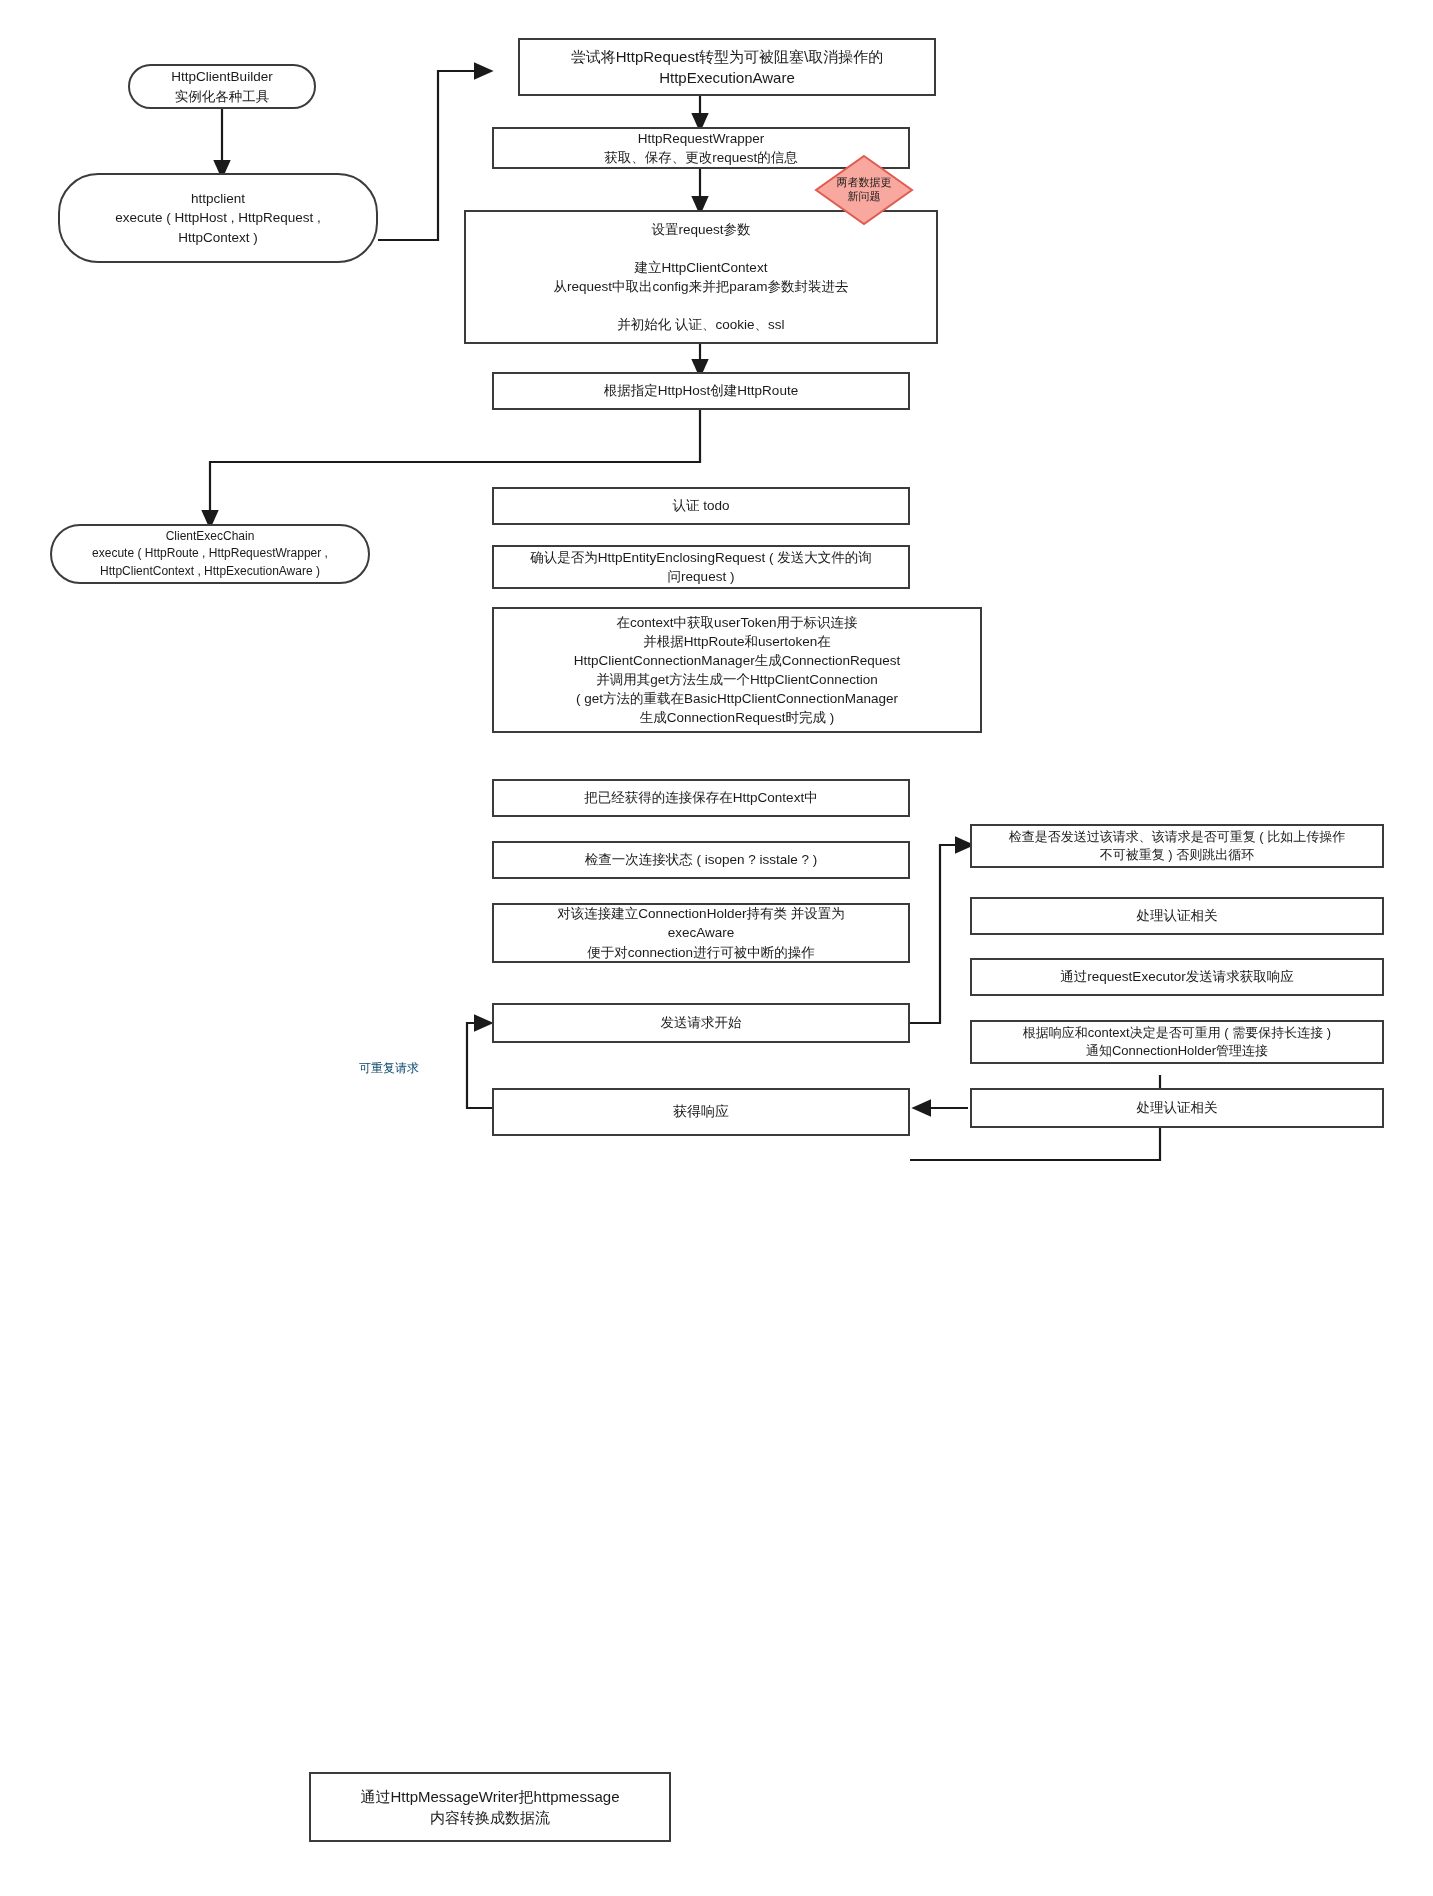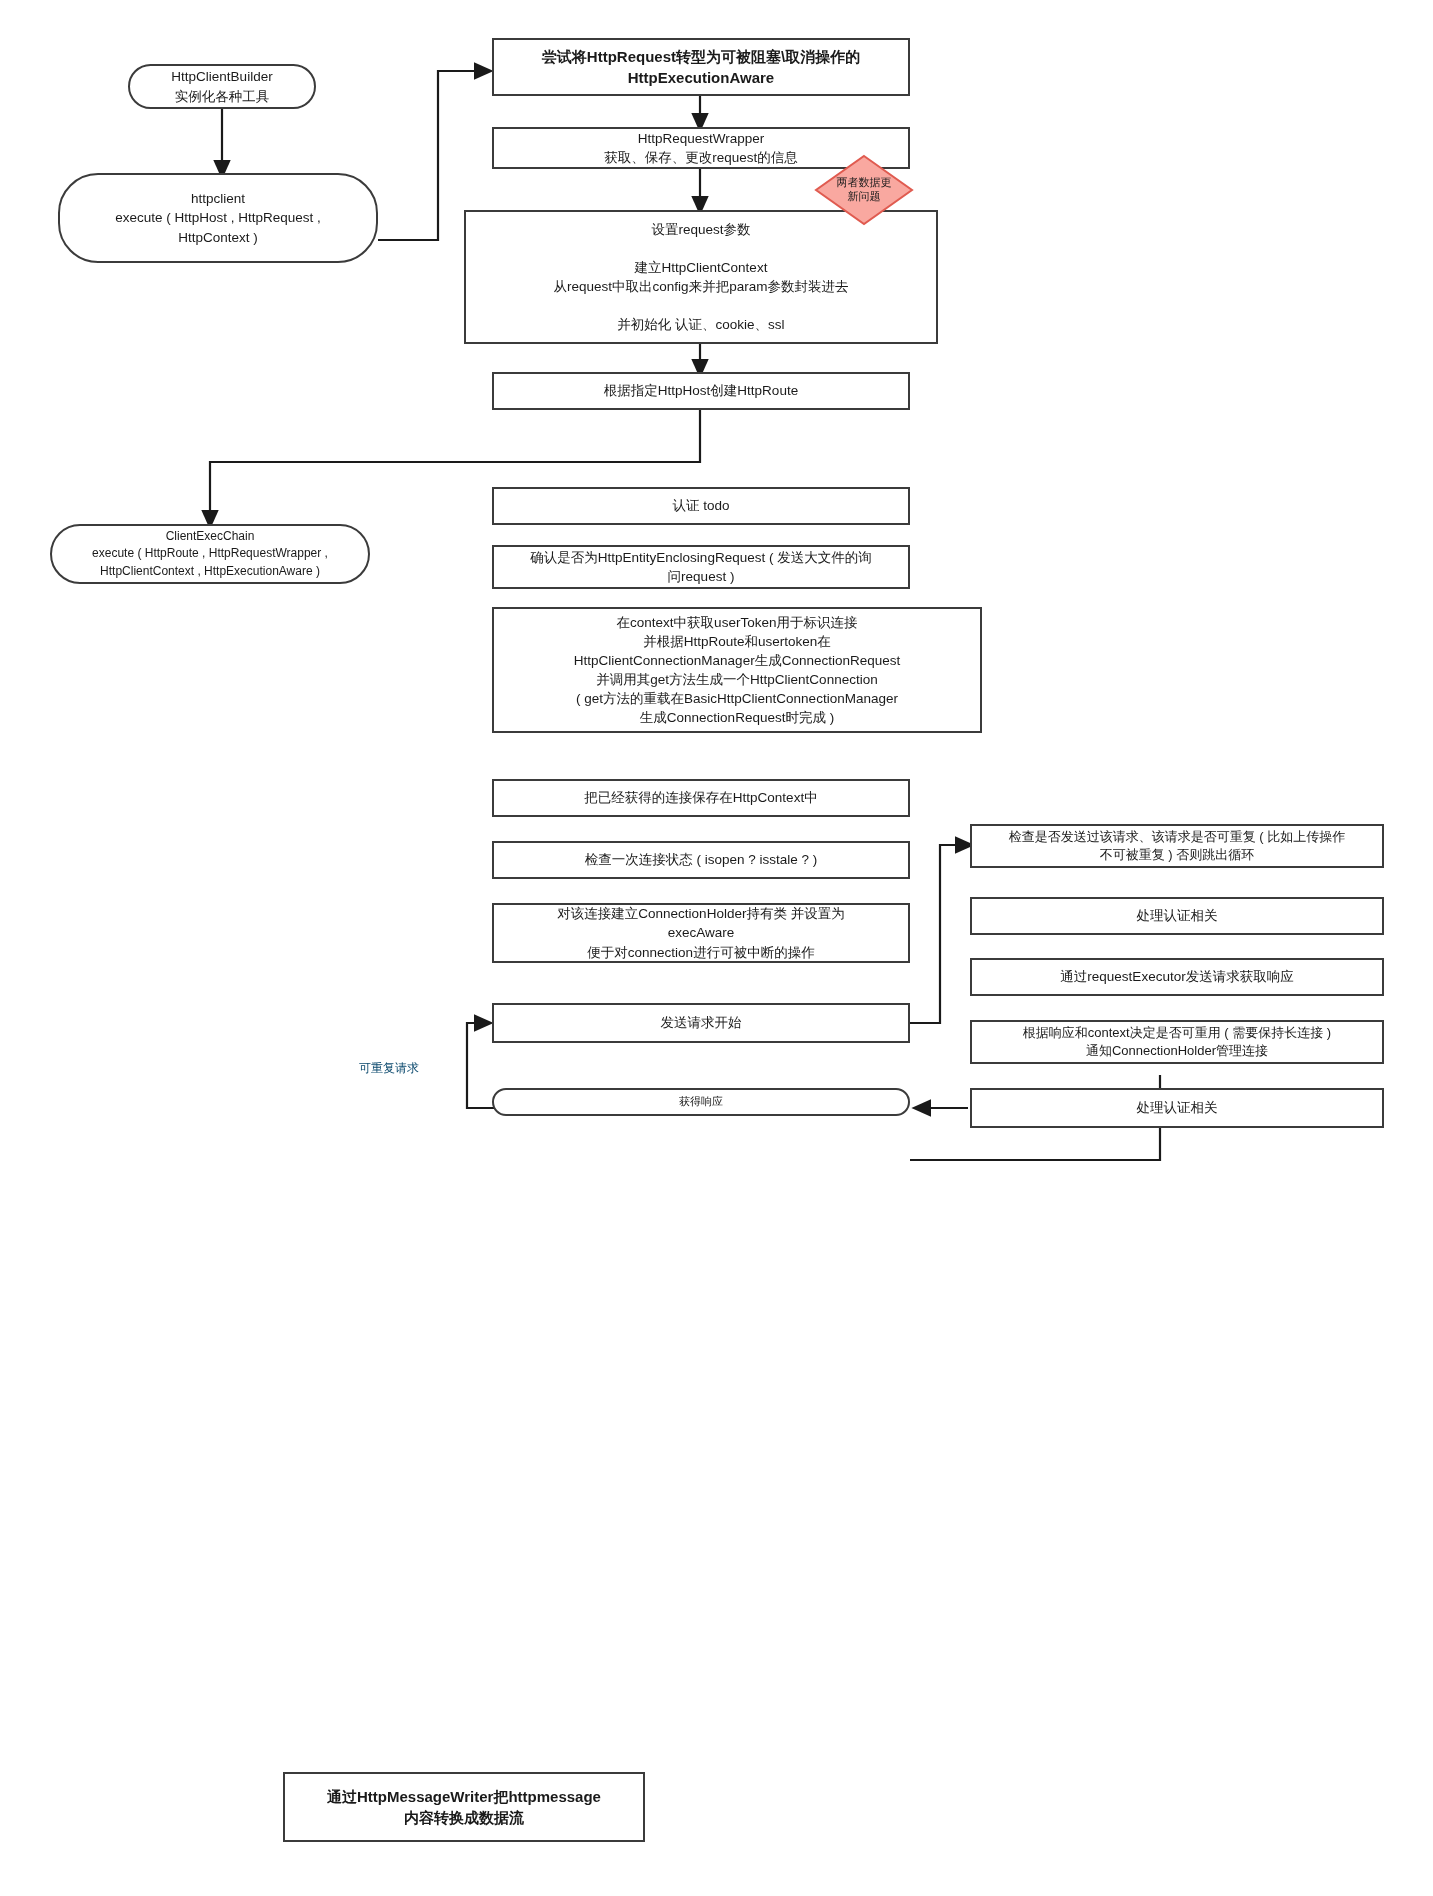--- a/index.html
+++ b/index.html
@@ -28,21 +28,21 @@
     align-items: center;
     justify-content: center;
     text-align: center;
     line-height: 1.42;
     color: #1a1a1a;
     white-space: pre-line;
     padding: 4px 8px;
   }
   .rect { border-radius: 0; }
   .stadium { border-radius: 40px; }
-  .bold { font-weight: bold; }
+  .bold { font-weight: normal; margin-left: 26px; }
   .diamond-wrap {
     position: absolute;
     display: flex;
     align-items: center;
     justify-content: center;
   }
   .diamond-shape {
     position: absolute;
     left: 0; top: 0;
     width: 100%; height: 100%;
@@ -157,21 +157,21 @@
   <div class="node rect" style="left:492px; top:841px; width:418px; height:38px; font-size:13.5px;">检查一次连接状态 ( isopen ? isstale ? )</div>
 
   <div class="node rect" style="left:492px; top:903px; width:418px; height:60px; font-size:13.5px;">对该连接建立ConnectionHolder持有类 并设置为
 execAware
 便于对connection进行可被中断的操作</div>
 
   <div class="node rect" style="left:492px; top:1003px; width:418px; height:40px; font-size:13.5px;">发送请求开始</div>
 
   <div class="edge-label" style="left:357px; top:1060px; font-size:12px;">可重复请求</div>
 
-  <div class="node rect" style="left:492px; top:1088px; width:418px; height:28px; font-size:11px;border-radius:15px;">获得响应</div>
+  <div class="node rect" style="left:492px; top:1088px; width:418px; height:48px; font-size:14px;">获得响应</div>
 
 
 
   <div class="node rect" style="left:970px; top:824px; width:414px; height:44px; font-size:13px;">检查是否发送过该请求、该请求是否可重复 ( 比如上传操作
 不可被重复 ) 否则跳出循环</div>
 
   <div class="node rect" style="left:970px; top:897px; width:414px; height:38px; font-size:13.5px;">处理认证相关</div>
 
   <div class="node rect" style="left:970px; top:958px; width:414px; height:38px; font-size:13.5px;">通过requestExecutor发送请求获取响应</div>
 

